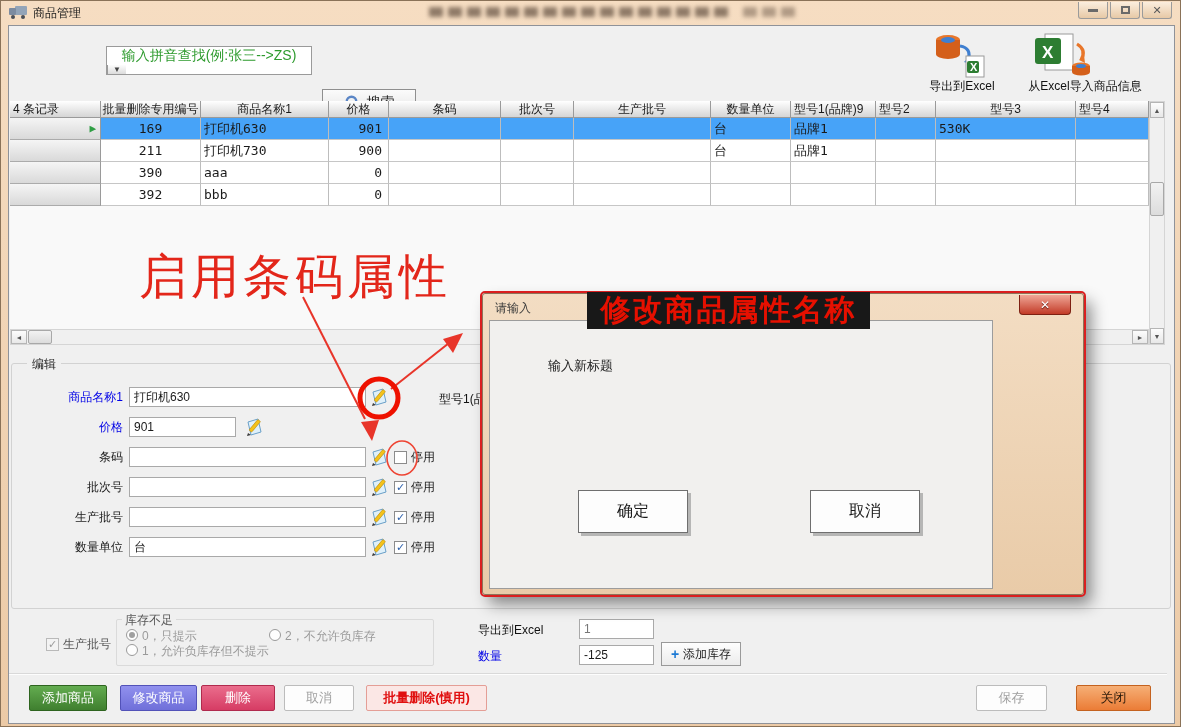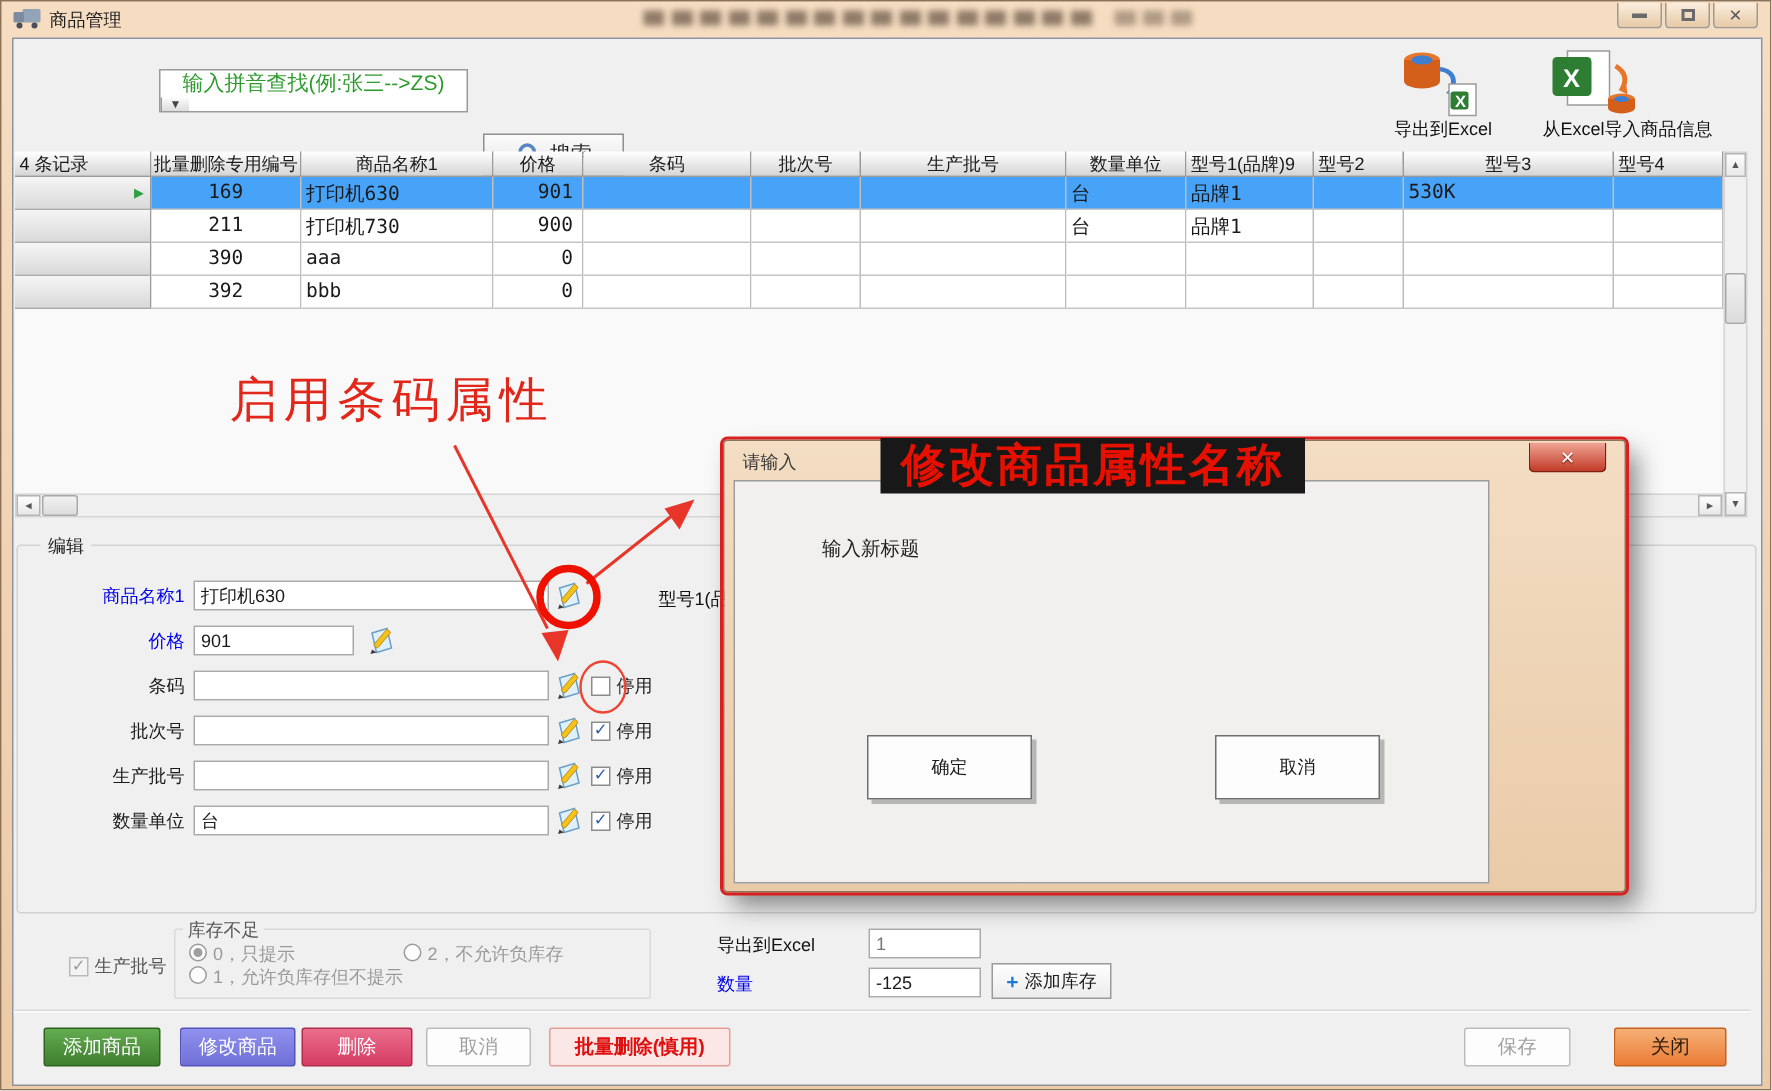--- a/index.html
+++ b/index.html
@@ -112,28 +112,28 @@
     background:linear-gradient(#f0a696,#c23b28); border:1px solid #7e2012; border-top:none;
     border-radius:0 0 4px 4px; color:#fff; font-weight:bold; font-size:12px;
     display:flex; align-items:center; justify-content:center; text-shadow:0 1px 1px #5a1208; }
   .dlg-body { position:absolute; left:6px; top:26px; width:504px; height:269px; background:#f1f0ee; border:1px solid #9c9c9c; }
   .dlg-label { position:absolute; left:58px; top:36px; font-size:13px; color:#222; }
   .dlg-input { position:absolute; left:58px; top:118px; width:390px; height:25px; background:#fff;
     border:1px solid #7ba0c8; font-size:17px; line-height:23px; padding-left:4px; color:#0000dd;
     font-family:"DejaVu Serif","Liberation Serif",serif; }
   .dlg-cursor { display:inline-block; width:1px; height:16px; background:#000; vertical-align:-2px; margin-left:1px; }
   .dlg-btn { position:absolute; top:169px; width:110px; height:43px; background:#fdfdfd; border:1px solid #6f6f6f;
-    box-shadow:3px 3px 0 rgba(110,110,110,.45); display:flex; align-items:center; justify-content:center; font-size:12px; }
+    box-shadow:3px 3px 0 rgba(110,110,110,.45); display:flex; align-items:center; justify-content:center; font-size:16px; }
   .dlg-ok { left:88px; } .dlg-cancel { left:320px; }
   .dlg-banner { position:absolute; left:104px; top:-2px; width:283px; height:37px; background:#181818; z-index:51;
     display:flex; align-items:center; justify-content:center; color:#e61000; font-weight:bold; font-size:30px;
     letter-spacing:2px; font-family:"DejaVu Serif","Liberation Serif",serif; }
 
   
-  .anno-text { left:152px; top:244px; font-size:32px; letter-spacing:4px; color:#e3261a;
+  .anno-text { left:138px; top:244px; font-size:48px; letter-spacing:4px; color:#e3261a;
     font-family:Liberation Serif, serif; z-index:40; }
   .anno-svg { left:0; top:0; width:1181px; height:727px; z-index:60; pointer-events:none; }
 
   .excel-sq { fill:#2d7d32; } .excel-x { fill:#fff; font:bold 11px "Liberation Sans",sans-serif; }
 </style>
 </head>
 <body>
 
 <div class="window">
 

